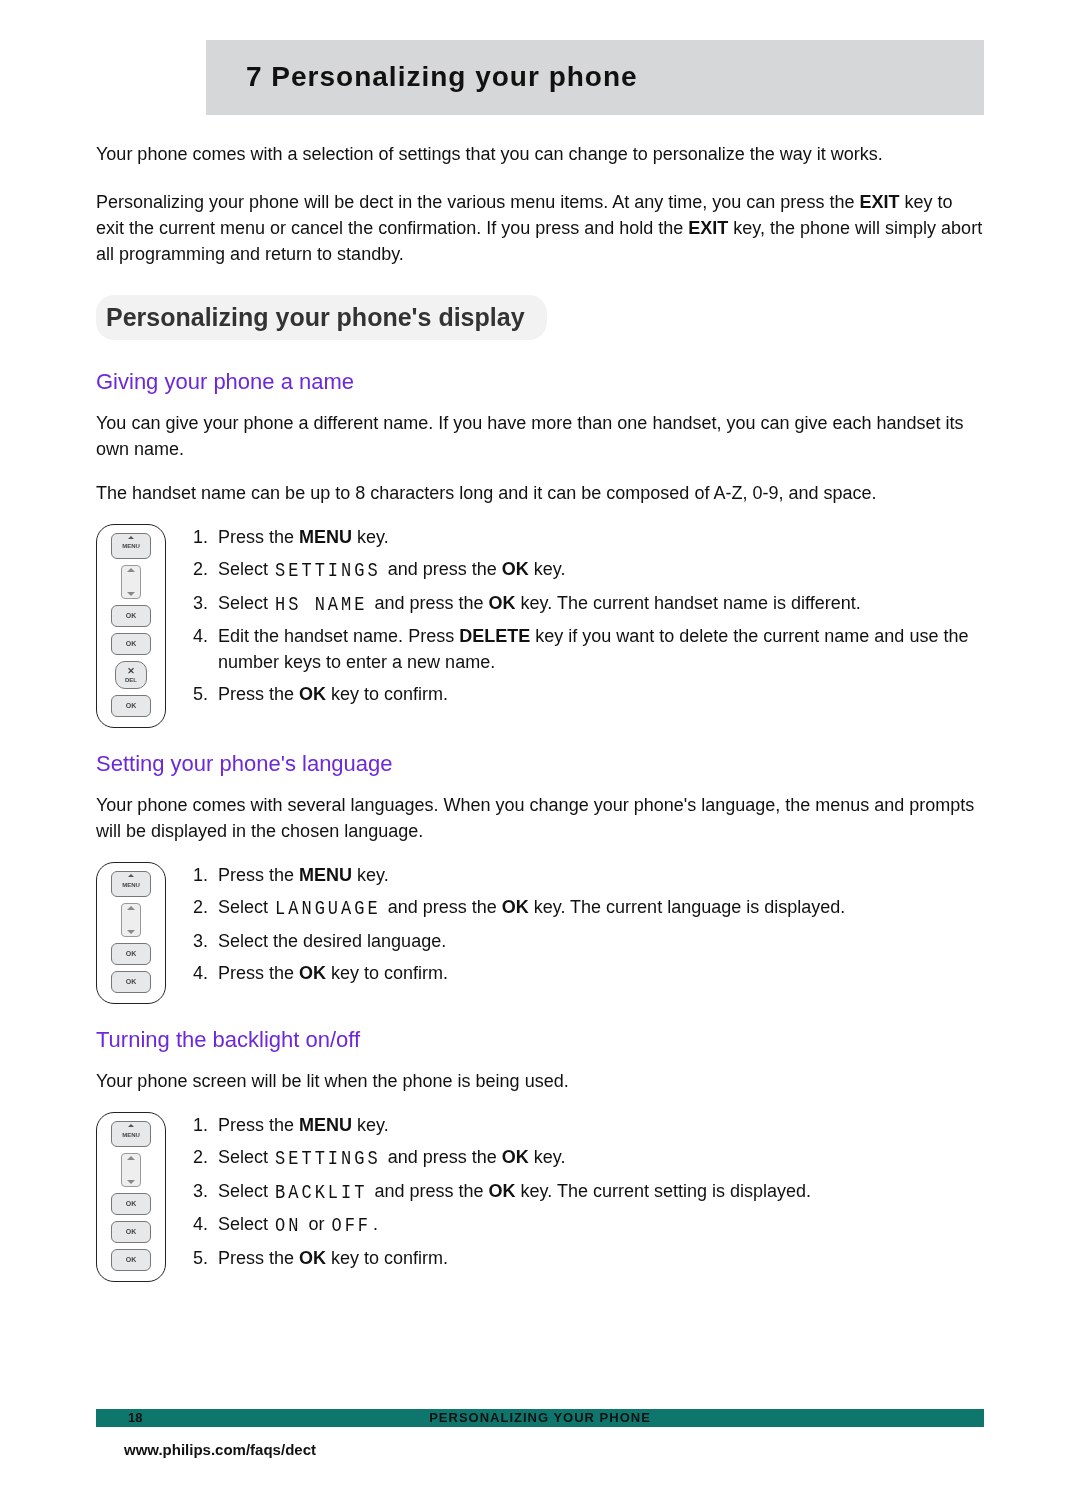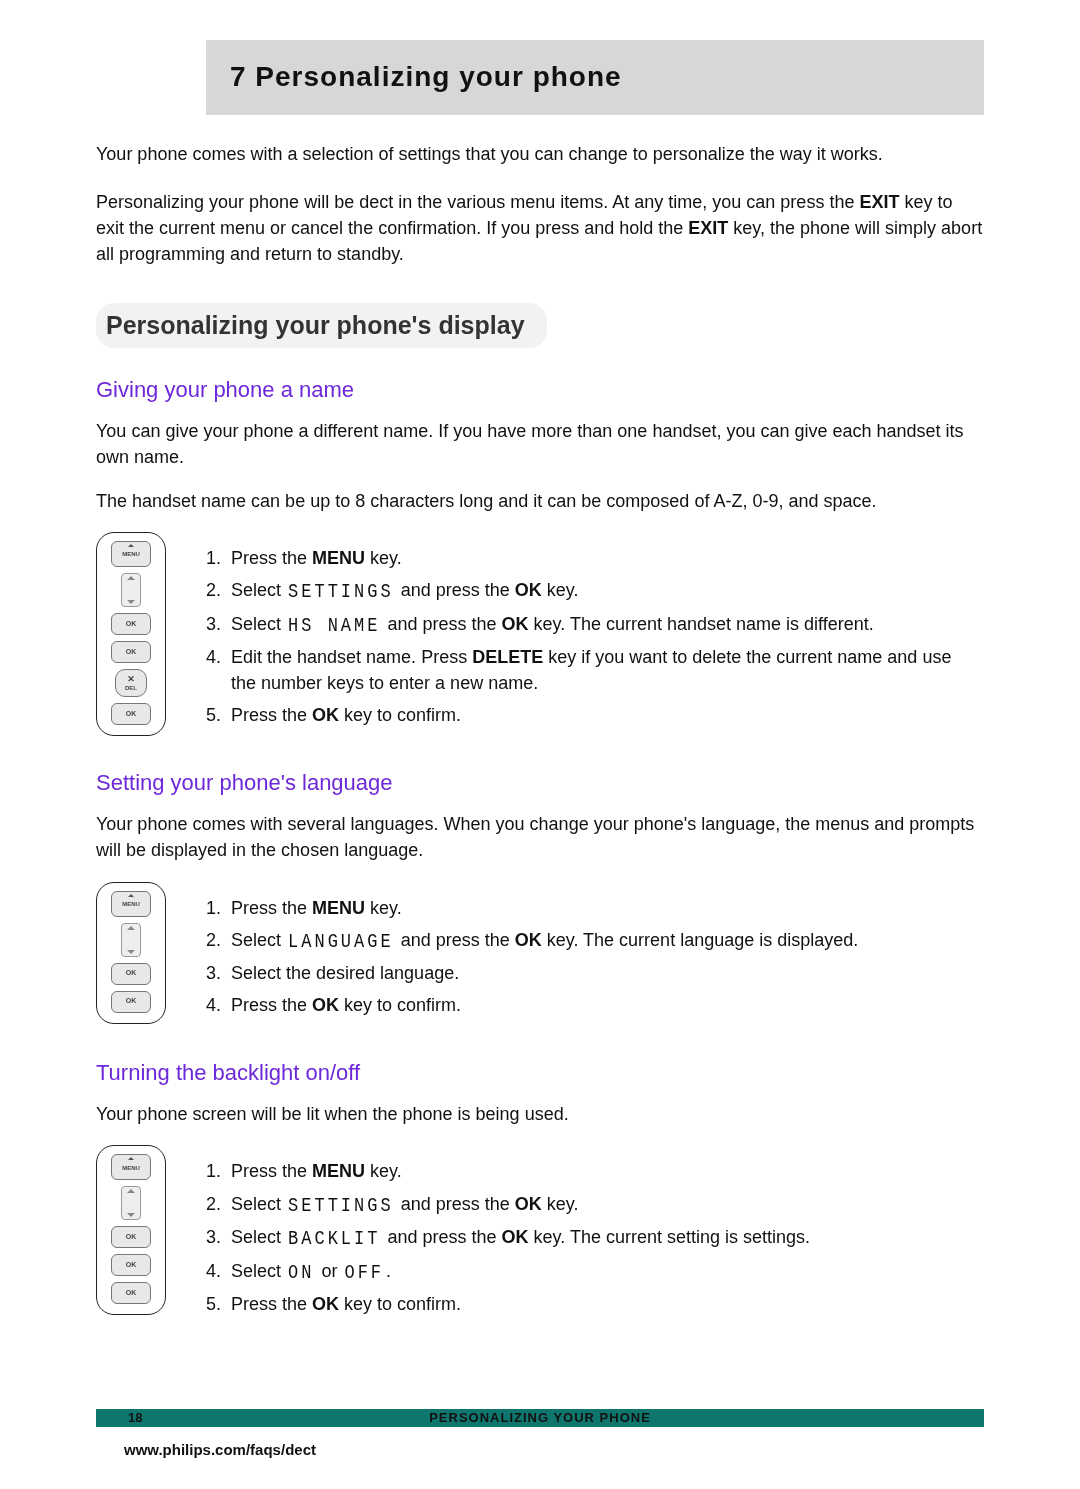--- a/index.html
+++ b/index.html
@@ -20,42 +20,42 @@
     height:1489px;
   }
   .title-bar {
     background:#d6d7d8;
     height:75px;
     position:relative;
     margin-left:110px;
     margin-right:0;
     display:flex;
     align-items:center;
-    padding-left:24px;
+    padding-left:40px;
   }
   .title-bar .title {
     font-family: "Arial Black", Arial, sans-serif;
     font-weight:900;
     font-size:28px;
     letter-spacing:1px;
     color:#111;
     white-space:nowrap;
   }
   p { margin:0 0 18px 0; }
   .intro1 { margin-top:26px; }
   .intro2 { margin-top:22px; }
   .section-h {
     display:inline-block;
     background:#f2f2f3;
     border-radius:18px;
     padding:4px 22px 4px 10px;
     font-size:25px;
     font-weight:bold;
     color:#333;
-    margin-top:18px;
+    margin-top:10px;
     margin-bottom:6px;
   }
   .sub-h {
     font-size:22px;
     font-weight:normal;
     color:#6d28d9;
     margin-top:20px;
     margin-bottom:12px;
   }
   .row {
@@ -65,21 +65,21 @@
     margin-top:4px;
     margin-bottom:4px;
   }
   .key-icon {
     width:70px;
     flex:0 0 70px;
     display:flex;
     justify-content:center;
   }
   ol.steps {
-    margin:13px;
+    margin:0;
     padding:0 0 0 28px;
     list-style:none;
     counter-reset: step;
   }
   ol.steps > li {
     counter-increment: step;
     position:relative;
     margin-bottom:6px;
     padding-left:6px;
   }
@@ -261,21 +261,21 @@
             <div class="tri-down"></div>
           </div>
         <div class="btn-ok"></div>
         <div class="btn-ok"></div>
         <div class="btn-ok"></div>
       </div>
     </div>
     <ol class="steps">
       <li><span>Press the </span><strong>MENU</strong><span> key.</span></li>
       <li><span>Select </span><span class="seg">SETTINGS</span><span> and press the </span><strong>OK</strong><span> key.</span></li>
-      <li><span>Select </span><span class="seg">BACKLIT</span><span> and press the </span><strong>OK</strong><span> key.  The current setting is settings.</span></li>
+      <li><span>Select </span><span class="seg">BACKLIT</span><span> and press the </span><strong>OK</strong><span> key.  The current setting is displayed.</span></li>
       <li><span>Select </span><span class="seg">ON</span><span> or </span><span class="seg">OFF</span><span>.</span></li>
       <li><span>Press the </span><strong>OK</strong><span> key to confirm.</span></li>
     </ol>
   </div>
 
   <div class="running-foot-grey">
     <span class="pg">18</span>
     <span class="foot-title">PERSONALIZING YOUR PHONE</span>
   </div>
   <div class="foot-link">www.philips.com/faqs/dect</div>

